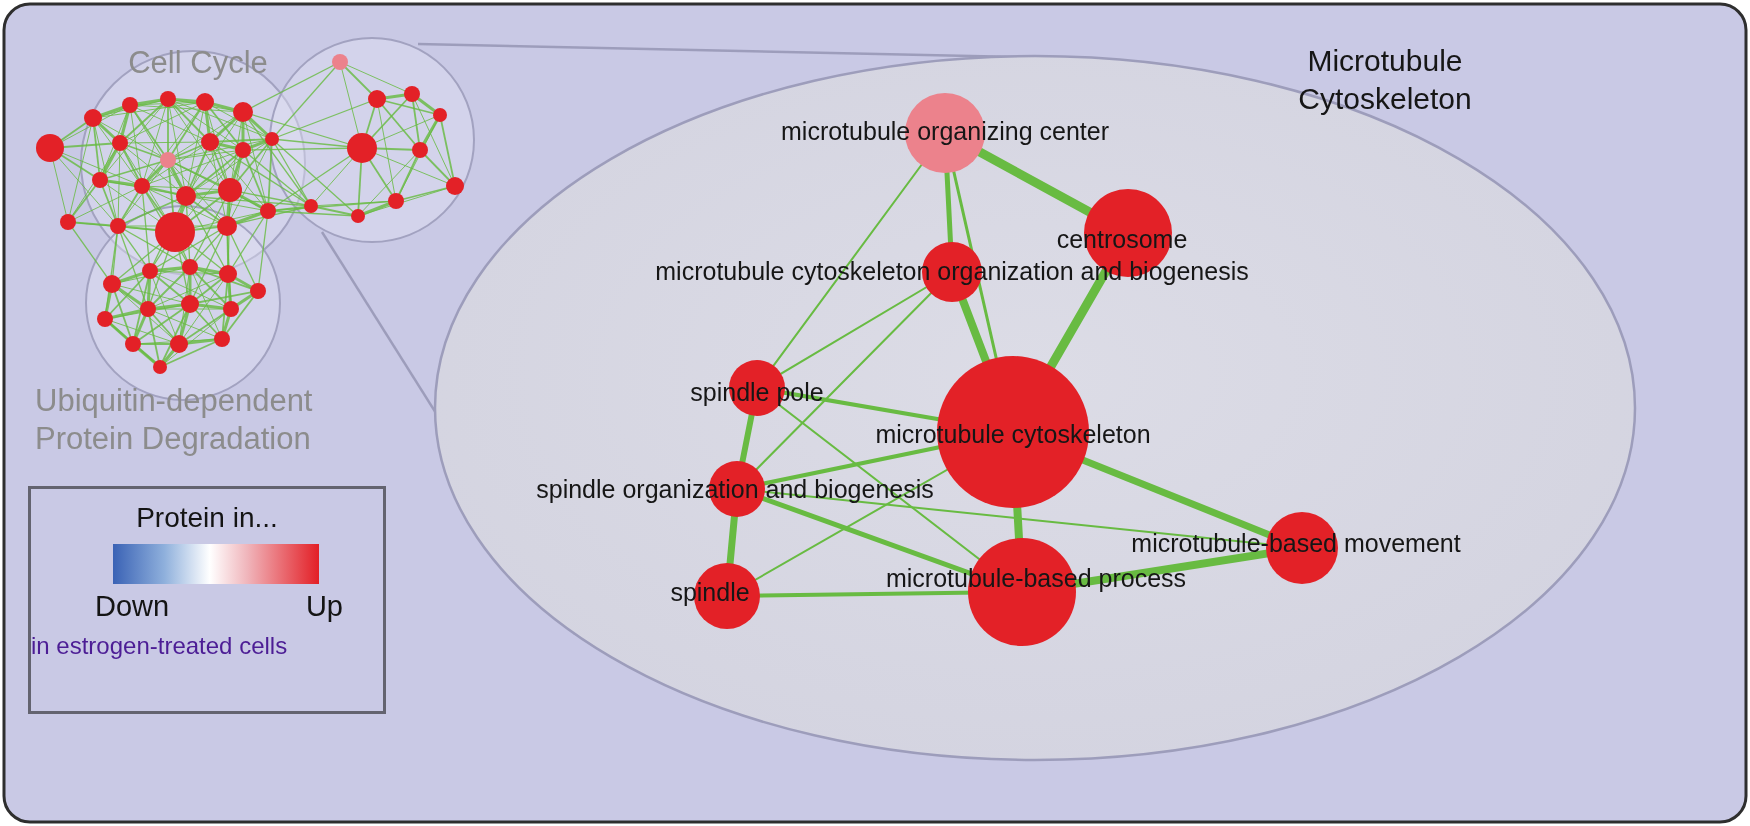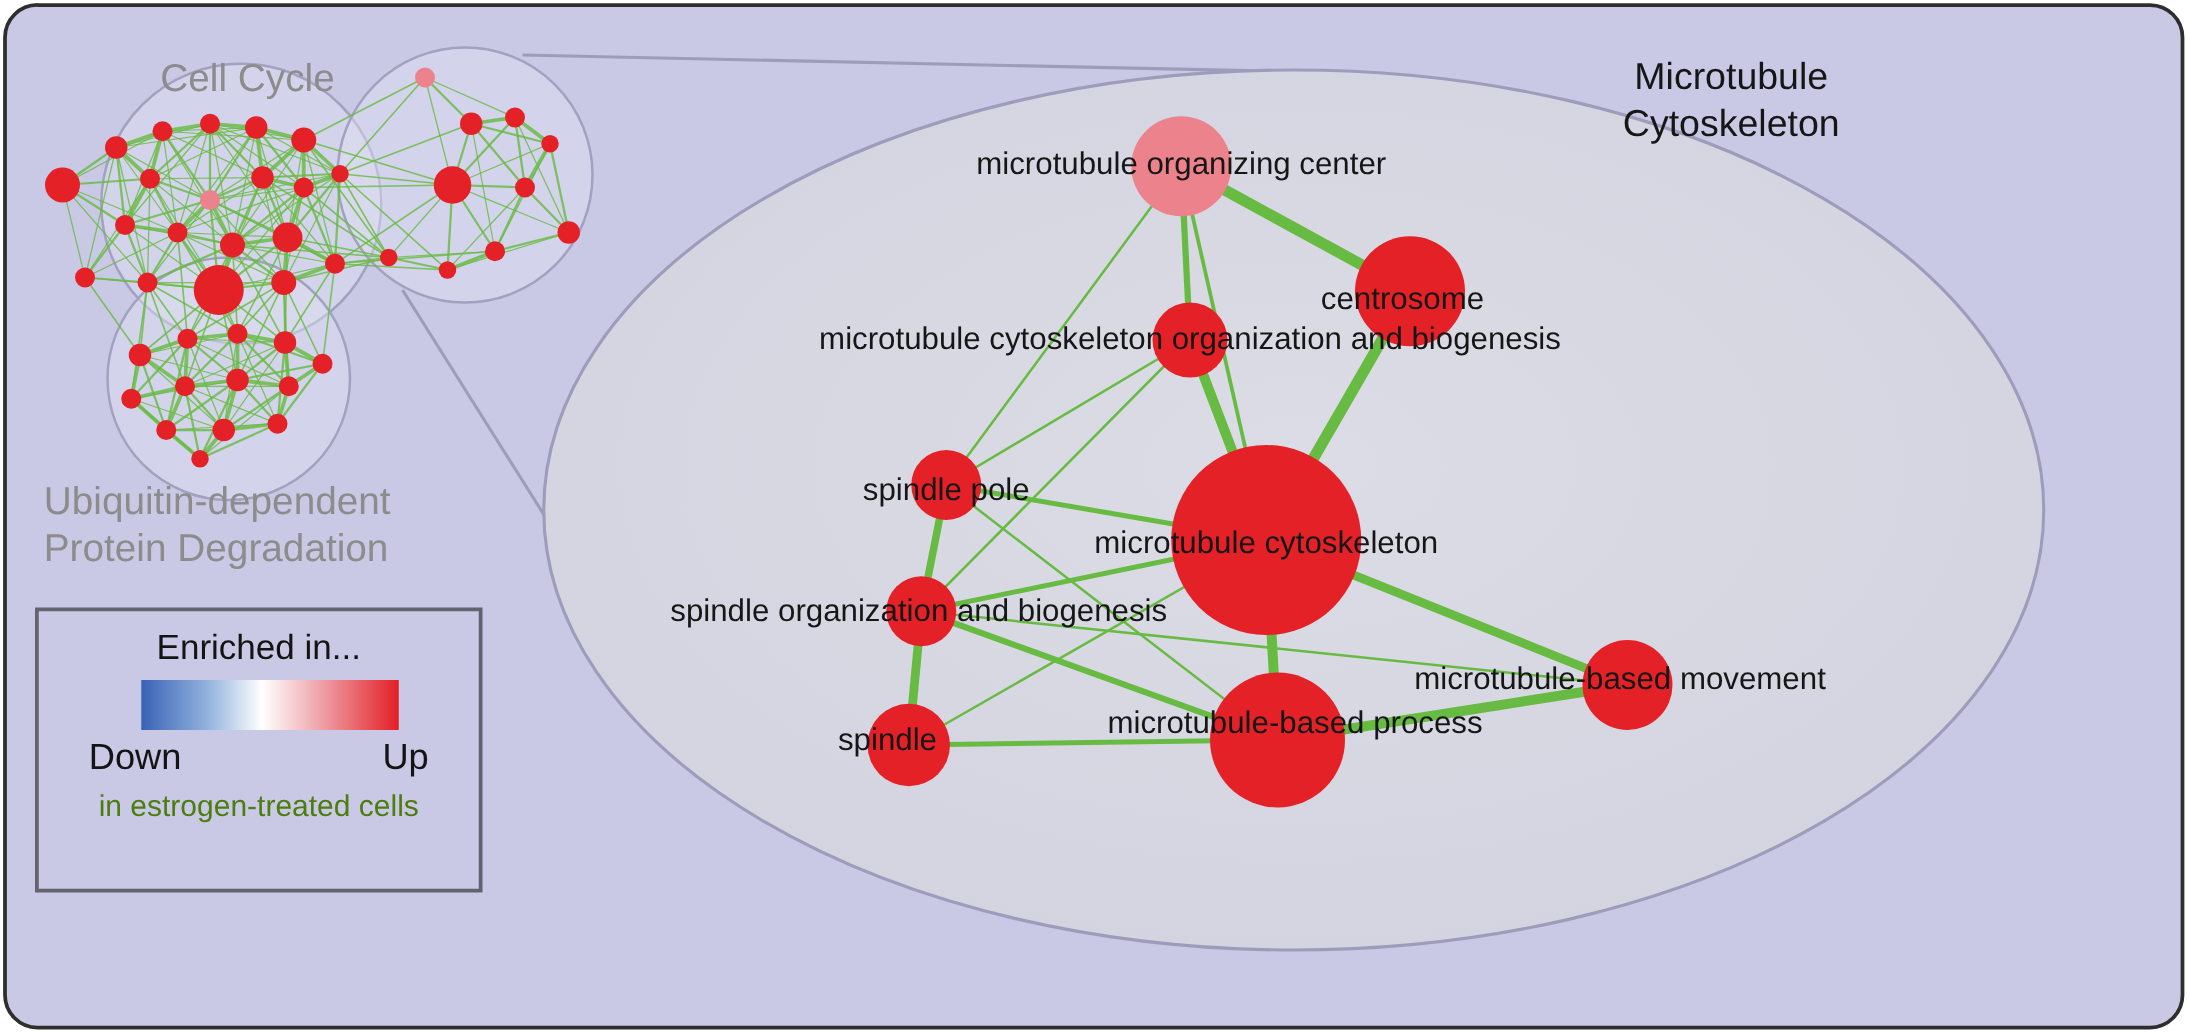--- a/index.html
+++ b/index.html
@@ -30,28 +30,27 @@
     margin-top: 13px;
   }
   .legend-gradient {
     width: 206px;
     height: 40px;
     margin: 10px 0 0 82px;
   }
   .legend-scale {
     display: flex;
     justify-content: space-between;
-    padding: 6px 40px 0 40px;
+    padding: 6px 40px 0 64px;
     font-size: 29px;
     color: #141414;
   }
   .legend-caption {
-    text-align: center;
     font-size: 24px;
-    color: #4d7c0f;
+    color: #4c1d95;
     margin-top: 7px;
     line-height: 1.32;
   }
 </style>
 </head>
 <body>
 
 <div class="canvas">
   <svg id="scene" width="1750" height="826" viewBox="0 0 1750 826">
     <defs>
@@ -415,21 +414,21 @@
       </g>
 
     <text x="198" y="73" text-anchor="middle" font-size="31" fill="#8c8c8c">Cell Cycle</text>
     <text x="35" y="411" font-size="31" fill="#8c8c8c">Ubiquitin-dependent</text>
     <text x="35" y="449" font-size="31" fill="#8c8c8c">Protein Degradation</text>
     <text x="1385" y="71" text-anchor="middle" font-size="30" fill="#161616">Microtubule</text>
     <text x="1385" y="109" text-anchor="middle" font-size="30" fill="#161616">Cytoskeleton</text>
   </svg>
 
   <div class="legend">
-    <div class="legend-title">Enriched in...</div>
+    <div class="legend-title">Protein in...</div>
     <div class="legend-gradient" id="legend-gradient" style="background: linear-gradient(to right, rgb(58, 98, 181) 0%, rgb(143, 176, 220) 25%, rgb(255, 255, 255) 47%, rgb(240, 182, 188) 65%, rgb(227, 31, 38) 100%);"></div>
     <div class="legend-scale">
       <span>Down</span>
       <span>Up</span>
     </div>
     <div class="legend-caption">
       <div>in estrogen-treated cells</div>
     </div>
   </div>
 </div>

